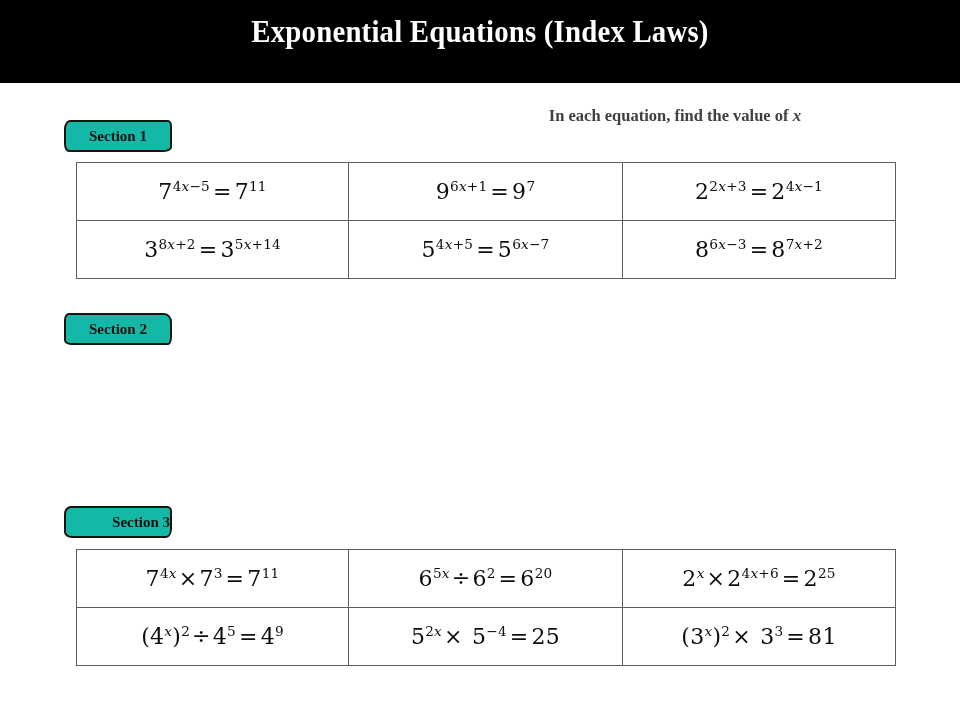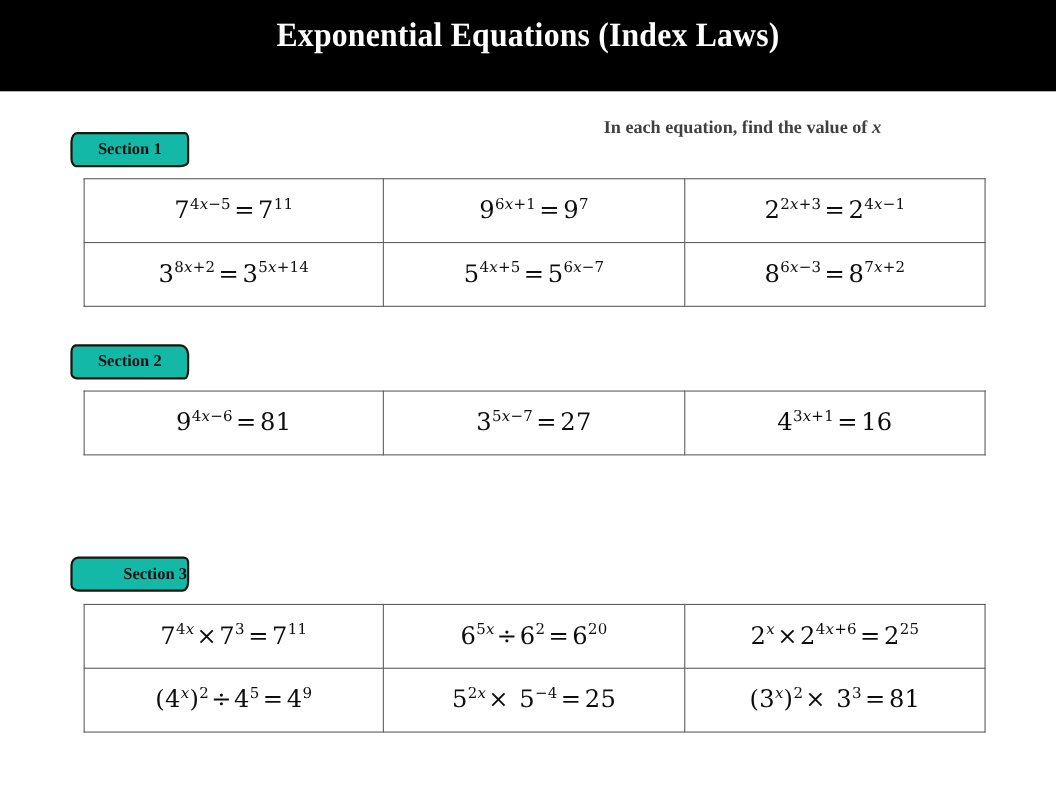--- a/index.html
+++ b/index.html
@@ -177,31 +177,20 @@
 
 <div class="sticky s2" style="left:64px; top:313px;text-align:center;">Section 2</div>
 
 <table class="eq-table" style="top:355px;">
   <colgroup>
       <col class="c1">
       <col class="c2">
       <col class="c3">
     </colgroup>
   <tbody>
-    <tr>
-      <td>
-        <span class="math">9<sup>4<i>x</i>−6</sup><span class="eqs">=</span>81</span>
-      </td>
-      <td>
-        <span class="math">3<sup>5<i>x</i>−7</sup><span class="eqs">=</span>27</span>
-      </td>
-      <td>
-        <span class="math">4<sup>3<i>x</i>+1</sup><span class="eqs">=</span>16</span>
-      </td>
-    </tr>
   </tbody>
 </table>
 
 <div class="sticky s3" style="left:64px; top:506px;">Section 3</div>
 
 <table class="eq-table" style="top:549px;">
   <colgroup>
       <col class="c1">
       <col class="c2">
       <col class="c3">

